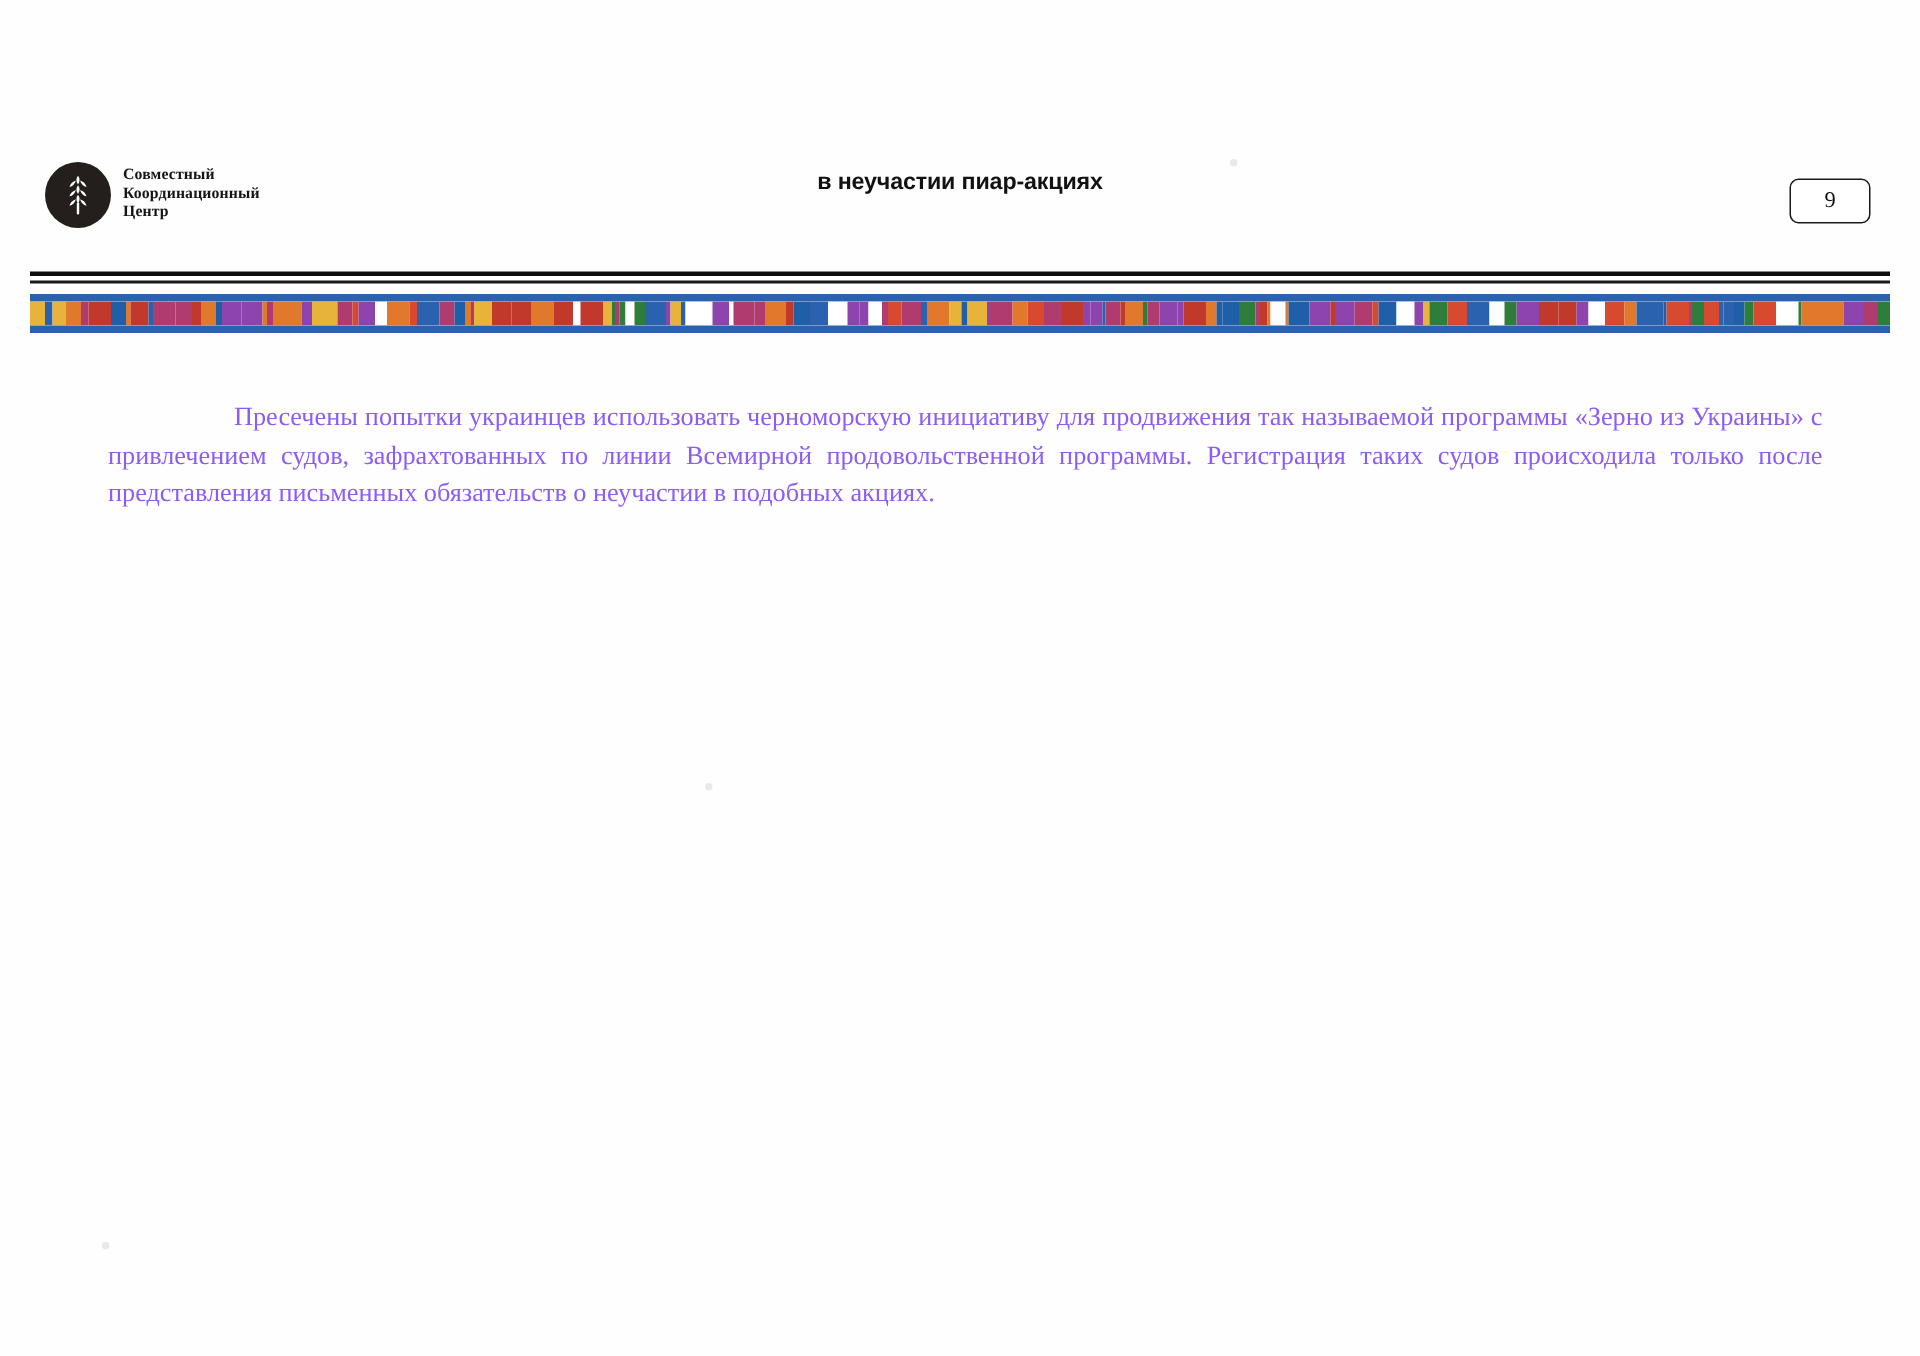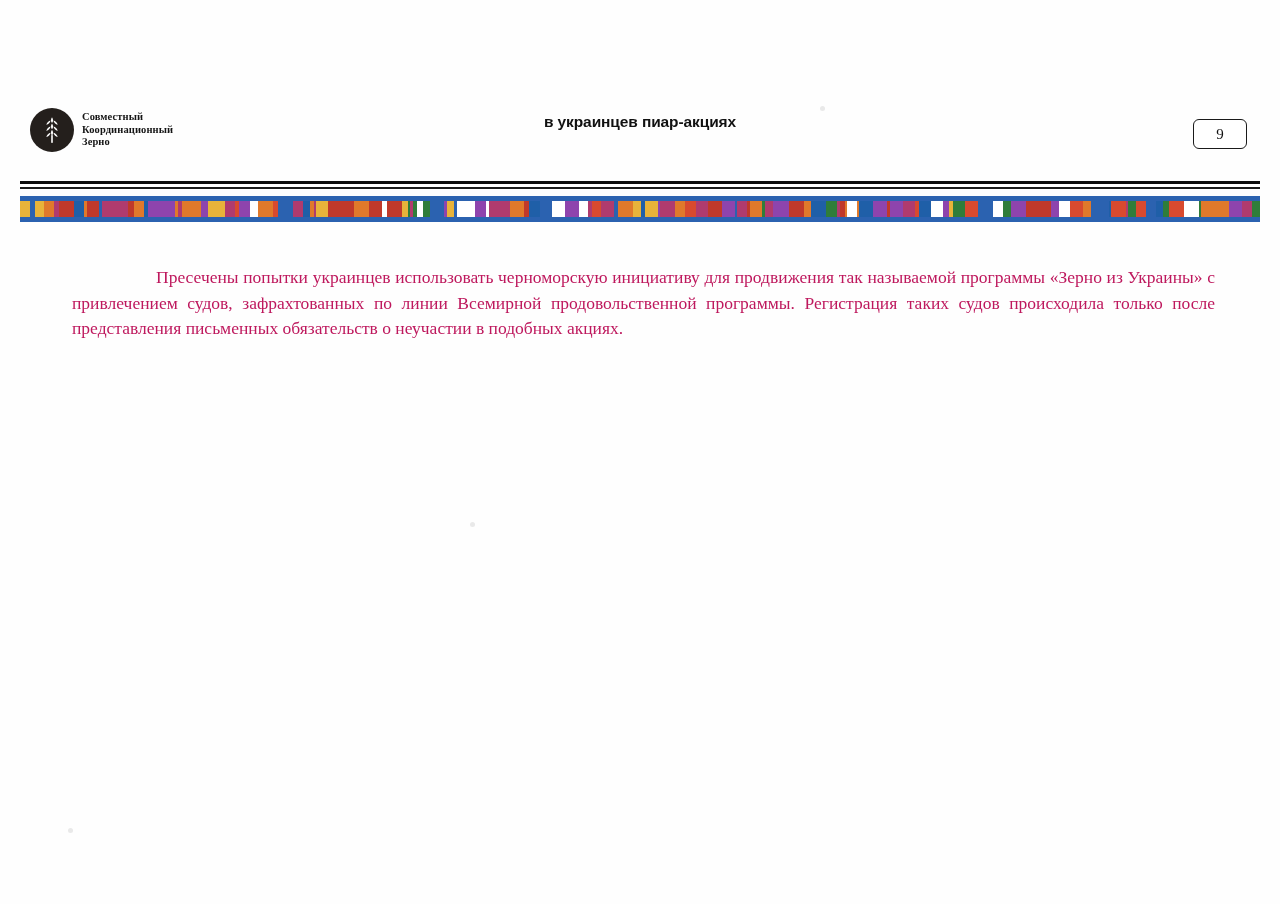--- a/index.html
+++ b/index.html
@@ -150,21 +150,21 @@
   .body-text {
     position: absolute;
     left: 72px;
     top: 265px;
     width: 1143px;
     font-family: "Liberation Serif", serif;
     font-size: 17.5px;
     line-height: 1.47;
     text-align: justify;
     text-justify: inter-word;
-    color: #be185d;
+    color: #8b5cf6;
   }
   .body-text p { margin: 0; text-indent: 84px; }
 
   .faint-mark {
     position: absolute;
     width: 5px;
     height: 5px;
     background: #e9e9e9;
     border-radius: 50%;
   }
@@ -189,26 +189,26 @@
             <path d="M16.4 12.6 C18.4 13.1 20.1 14.8 20.7 16.9 C18.6 16.5 16.9 14.8 16.4 12.6 Z"></path>
             <path d="M13.6 18.8 C11.6 19.3 9.9 21.0 9.3 23.1 C11.4 22.7 13.1 21.0 13.6 18.8 Z"></path>
             <path d="M16.4 18.8 C18.4 19.3 20.1 21.0 20.7 23.1 C18.6 22.7 16.9 21.0 16.4 18.8 Z"></path>
             <rect x="14.2" y="21.0" width="1.6" height="8.0" rx="0.7"></rect>
           </g>
         </svg>
       </div>
       <div class="logo-text">
         <div>Совместный</div>
         <div>Координационный</div>
-        <div>Зерно</div>
+        <div>Центр</div>
       </div>
     </div>
 
     <div class="title-block">
-      <div class="title-line">в украинцев пиар-акциях</div>
+      <div class="title-line">в неучастии пиар-акциях</div>
     </div>
 
     <div class="page-number-box">
       <span>9</span>
     </div>
   </div>
 
   <div class="rule-wrap">
     <div class="rule-line"></div>
     <div class="rule-gap"></div>

